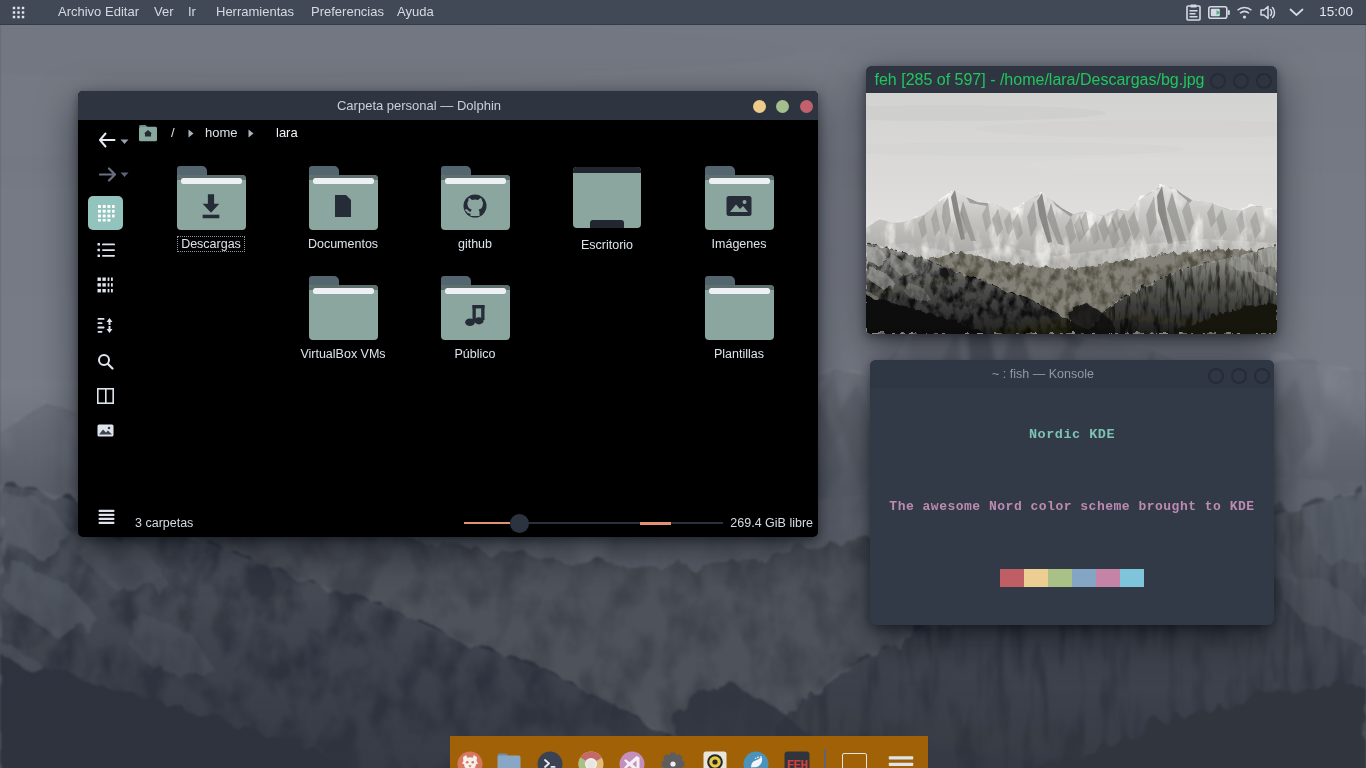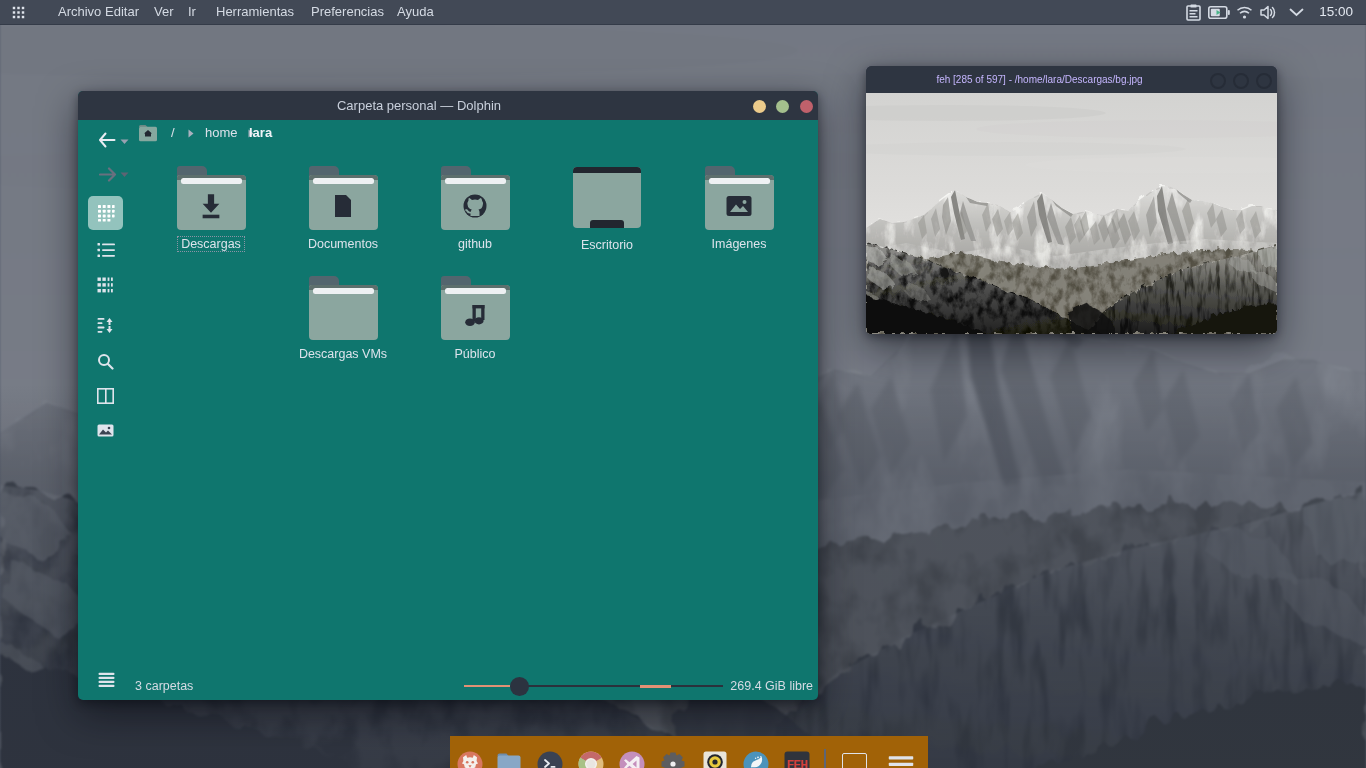--- a/index.html
+++ b/index.html
@@ -10,21 +10,21 @@
 
 #panel { position:absolute; left:0; top:0; width:1366px; height:25px; background:#424956; border-bottom:1px solid #343b48; color:#d4dae3; font-size:13px; z-index:30; }
 #panel .menu { position:absolute; top:4px; white-space:nowrap; }
 #panel .clock { position:absolute; top:4px; right:13px; font-size:13.5px; color:#e2e7ef; }
 #panel svg.tray { position:absolute; top:4px; }
 
 .win { position:absolute; border-radius:6px; box-shadow:0 14px 38px rgba(8,10,16,0.55), 0 3px 10px rgba(8,10,16,0.42); z-index:10; }
 .tbar { position:absolute; left:0; top:0; right:0; color:#ccd3df; font-size:13px; text-align:center; }
 
 
-#dolphin { left:78px; top:91px; width:740px; height:609px; background:#0f766e; border-radius:5px; }
+#dolphin { left:78px; top:91px; width:740px; height:446px; background:#000000; border-radius:5px; }
 #dolphin .tbar { background:#2e3541; height:29px; line-height:30px; border-radius:5px 5px 0 0; padding-right:58px; font-size:13px; color:#c9d0dc; }
 .blt { position:absolute; width:13px; height:13px; border-radius:50%; top:9px; }
 .tool { position:absolute; }
 .crumb { position:absolute; top:34px; font-size:13px; color:#c9d0dc; }
 .sideic { position:absolute; left:19px; }
 .tile { position:absolute; left:10px; top:105px; width:35px; height:34px; background:#93c3bd; border-radius:5px; }
 .item { position:absolute; width:110px; text-align:center; color:#dde3ec; font-size:12.5px; }
 .fold { position:relative; width:69px; height:64px; margin:0 auto; }
 .fold .ftab { position:absolute; left:0; top:0; width:30px; height:16px; background:#53656e; border-radius:3px 5px 0 0; }
 .fold .fbody { position:absolute; left:0; top:9px; width:69px; height:55px; background:#8ba69f; border-radius:3px 4px 4px 4px; overflow:hidden; }
@@ -33,21 +33,21 @@
 .fold svg.gl { position:absolute; left:50%; top:56%; transform:translate(-50%,-50%); }
 .mon { position:relative; width:68px; height:61px; margin:0 auto 3px; background:#8ba69f; border-radius:4px; overflow:hidden; }
 .mon .mtop { position:absolute; left:0; top:0; width:68px; height:6px; background:#22262f; }
 .mon .mstand { position:absolute; left:17px; bottom:0; width:34px; height:8px; background:#22262f; border-radius:3px 3px 0 0; }
 .ilabel { margin-top:7px; display:inline-block; padding:0 3px; }
 .ilabel.sel { outline:1px dotted #8b94a5; }
 #dstatus { position:absolute; left:0; bottom:0; width:740px; height:40px; color:#d5dbe4; font-size:12.5px; }
 
 
 #feh { left:866px; top:66px; width:411px; height:268px; background:#2e3541; }
-#feh .tbar { height:27px; line-height:28px; padding-right:0; font-size:10px; color:#c4b5fd; background:#2e3541; border-radius:6px 6px 0 0; }
+#feh .tbar { height:27px; line-height:28px; padding-right:0; font-size:16px; color:#22c55e; background:#2e3541; border-radius:6px 6px 0 0; }
 #feh .tbar span { position:relative; left:-32px; }
 #feh .img { position:absolute; left:0; top:27px; width:411px; height:241px; border-radius:0 0 5px 5px; overflow:hidden; }
 .ocirc { position:absolute; width:16px; height:16px; border-radius:50%; border:2px solid #262c37; }
 
 
 #konsole { left:870px; top:360px; width:404px; height:265px; background:#323947; font-family:"Liberation Mono", monospace; }
 #konsole .tbar { font-family:"Liberation Sans", sans-serif; background:#303744; height:28px; line-height:29px; border-radius:6px 6px 0 0; color:#8f98a8; font-size:12.5px; }
 #konsole .tbar span { position:relative; left:-29px; }
 .kline { position:absolute; width:100%; text-align:center; font-weight:bold; font-size:13.5px; letter-spacing:0.5px; }
 .sw { position:absolute; top:209px; width:24px; height:18px; }
@@ -307,21 +307,21 @@
     </svg>
   </div>
   <span class="crumb" style="left:93px; top:34px; color:#dbe1ea;">/</span>
   <svg class="tool" style="left:110px; top:38px" width="6" height="9" viewBox="0 0 6 9">
         <path d="M0.5 0.5 L5.5 4.5 L0.5 8.5 Z" fill="#aab1bf"></path>
       </svg>
   <span class="crumb" style="left:127px; top:34px; color:#dbe1ea;">home</span>
   <svg class="tool" style="left:170px; top:38px" width="6" height="9" viewBox="0 0 6 9">
         <path d="M0.5 0.5 L5.5 4.5 L0.5 8.5 Z" fill="#aab1bf"></path>
       </svg>
-  <span class="crumb" style="left:171px; top:34px; color:#f0f3f7; font-weight:bold;">lara</span>
+  <span class="crumb" style="left:198px; top:34px; color:#f0f3f7; font-weight:normal;">lara</span>
 
   <div class="tile"></div>
   <svg class="sideic" style="top:113px" width="18" height="18" viewBox="0 0 18 18" fill="#ffffff">
     <rect x="1" y="1" width="3" height="3" rx="0.6"></rect>
         <rect x="5.7" y="1" width="3" height="3" rx="0.6"></rect>
         <rect x="10.4" y="1" width="3" height="3" rx="0.6"></rect>
         <rect x="15" y="1" width="2.6" height="3" rx="0.6"></rect>
     <rect x="1" y="5.7" width="3" height="3" rx="0.6"></rect>
         <rect x="5.7" y="5.7" width="3" height="3" rx="0.6"></rect>
         <rect x="10.4" y="5.7" width="3" height="3" rx="0.6"></rect>
@@ -440,37 +440,46 @@
     <span class="ilabel">Escritorio</span>
   </div>
 
   <div class="item" style="left:210px; top:185px;">
     <div class="fold">
           <div class="ftab"></div>
           <div class="fbody">
             <div class="fstripe"></div>
           </div>
         </div>
-    <span class="ilabel">Descargas VMs</span>
+    <span class="ilabel">VirtualBox VMs</span>
   </div>
   <div class="item" style="left:342px; top:185px;">
     <div class="fold">
           <div class="ftab"></div>
           <div class="fbody">
             <div class="fstripe"></div>
       <svg class="gl" width="22" height="24" viewBox="0 0 22 24" fill="#262c37">
         <rect x="8.5" y="1" width="12" height="3.4"></rect>
         <rect x="17.2" y="1" width="3.3" height="15"></rect>
               <rect x="8.5" y="1" width="3.3" height="16.5"></rect>
         <ellipse cx="6" cy="18.2" rx="4.8" ry="3.8"></ellipse>
               <ellipse cx="15" cy="16.8" rx="4.6" ry="3.6"></ellipse>
       </svg>
     </div>
         </div>
     <span class="ilabel">Público</span>
+  </div>
+  <div class="item" style="left:606px; top:185px;">
+    <div class="fold">
+          <div class="ftab"></div>
+          <div class="fbody">
+            <div class="fstripe"></div>
+          </div>
+        </div>
+    <span class="ilabel">Plantillas</span>
   </div>
 
   <div id="dstatus">
     <svg style="position:absolute; left:20px; top:12px" width="17" height="16" viewBox="0 0 17 16" fill="#dfe4ec">
       <rect x="0.5" y="0.8" width="16" height="2.1" rx="1"></rect>
           <rect x="0.5" y="4.8" width="16" height="2.1" rx="1"></rect>
       <rect x="0.5" y="8.8" width="16" height="2.1" rx="1"></rect>
           <rect x="0.5" y="12.8" width="16" height="2.1" rx="1"></rect>
     </svg>
     <span style="position:absolute; left:57px; top:19px;">3 carpetas</span>
@@ -484,20 +493,34 @@
 </div>
 <div class="win" id="feh">
   <div class="tbar"><span>feh [285 of 597] - /home/lara/Descargas/bg.jpg</span></div>
   <div class="ocirc" style="left:344px; top:7px;"></div>
   <div class="ocirc" style="left:367px; top:7px;"></div>
   <div class="ocirc" style="left:390px; top:7px;"></div>
   <div class="img"><svg width="411" height="241" viewBox="0 0 411 241">
           <use href="#scene"></use>
         </svg></div>
 </div>
+<div class="win" id="konsole">
+  <div class="tbar"><span>~ : fish — Konsole</span></div>
+  <div class="ocirc" style="left:338px; top:8px;"></div>
+  <div class="ocirc" style="left:361px; top:8px;"></div>
+  <div class="ocirc" style="left:384px; top:8px;"></div>
+  <div class="kline" style="top:67px; color:#7dc1b2;">Nordic KDE</div>
+  <div class="kline" style="top:139px; color:#bd8bb1; font-size:13px;">The awesome Nord color scheme brought to KDE</div>
+  <div class="sw" style="left:130px; background:#c05e66;"></div>
+  <div class="sw" style="left:154px; background:#ecce93;"></div>
+  <div class="sw" style="left:178px; background:#a9c186;"></div>
+  <div class="sw" style="left:202px; background:#85a5c4;"></div>
+  <div class="sw" style="left:226px; background:#c583a8;"></div>
+  <div class="sw" style="left:250px; background:#7ec4da;"></div>
+</div>
 <div id="dock">
 
   <svg class="di" style="left:7px" width="26" height="26" viewBox="0 0 26 26">
     <circle cx="13" cy="13" r="12.5" fill="#d8775f"></circle>
     <path d="M6 6.2 L9.2 4 L10.2 6.8 Q13 5.8 15.8 6.8 L16.8 4 L20 6.2 L19.6 10 L21 12.5 L19 13.2 L18.2 16.5 L15.5 17.5 L13 21.8 L10.5 17.5 L7.8 16.5 L7 13.2 L5 12.5 L6.4 10 Z" fill="#f4f0ec"></path>
     <circle cx="10.2" cy="11.2" r="1.3" fill="#d8775f"></circle>
         <circle cx="15.8" cy="11.2" r="1.3" fill="#d8775f"></circle>
     <path d="M11.4 14.2 h3.2 L13 16.8 Z" fill="#d8775f"></path>
   </svg>
   <div class="ddot" style="left:19px"></div>

